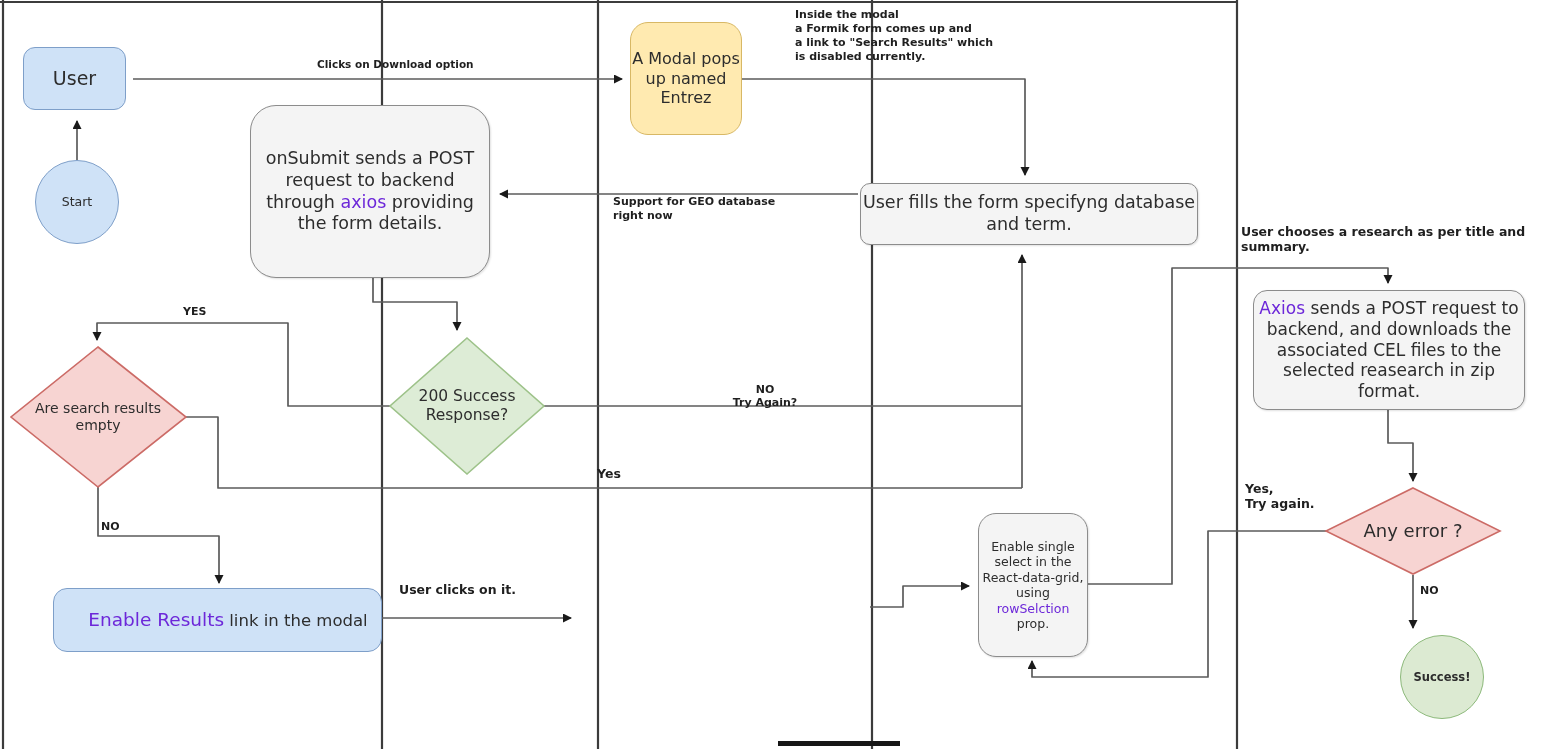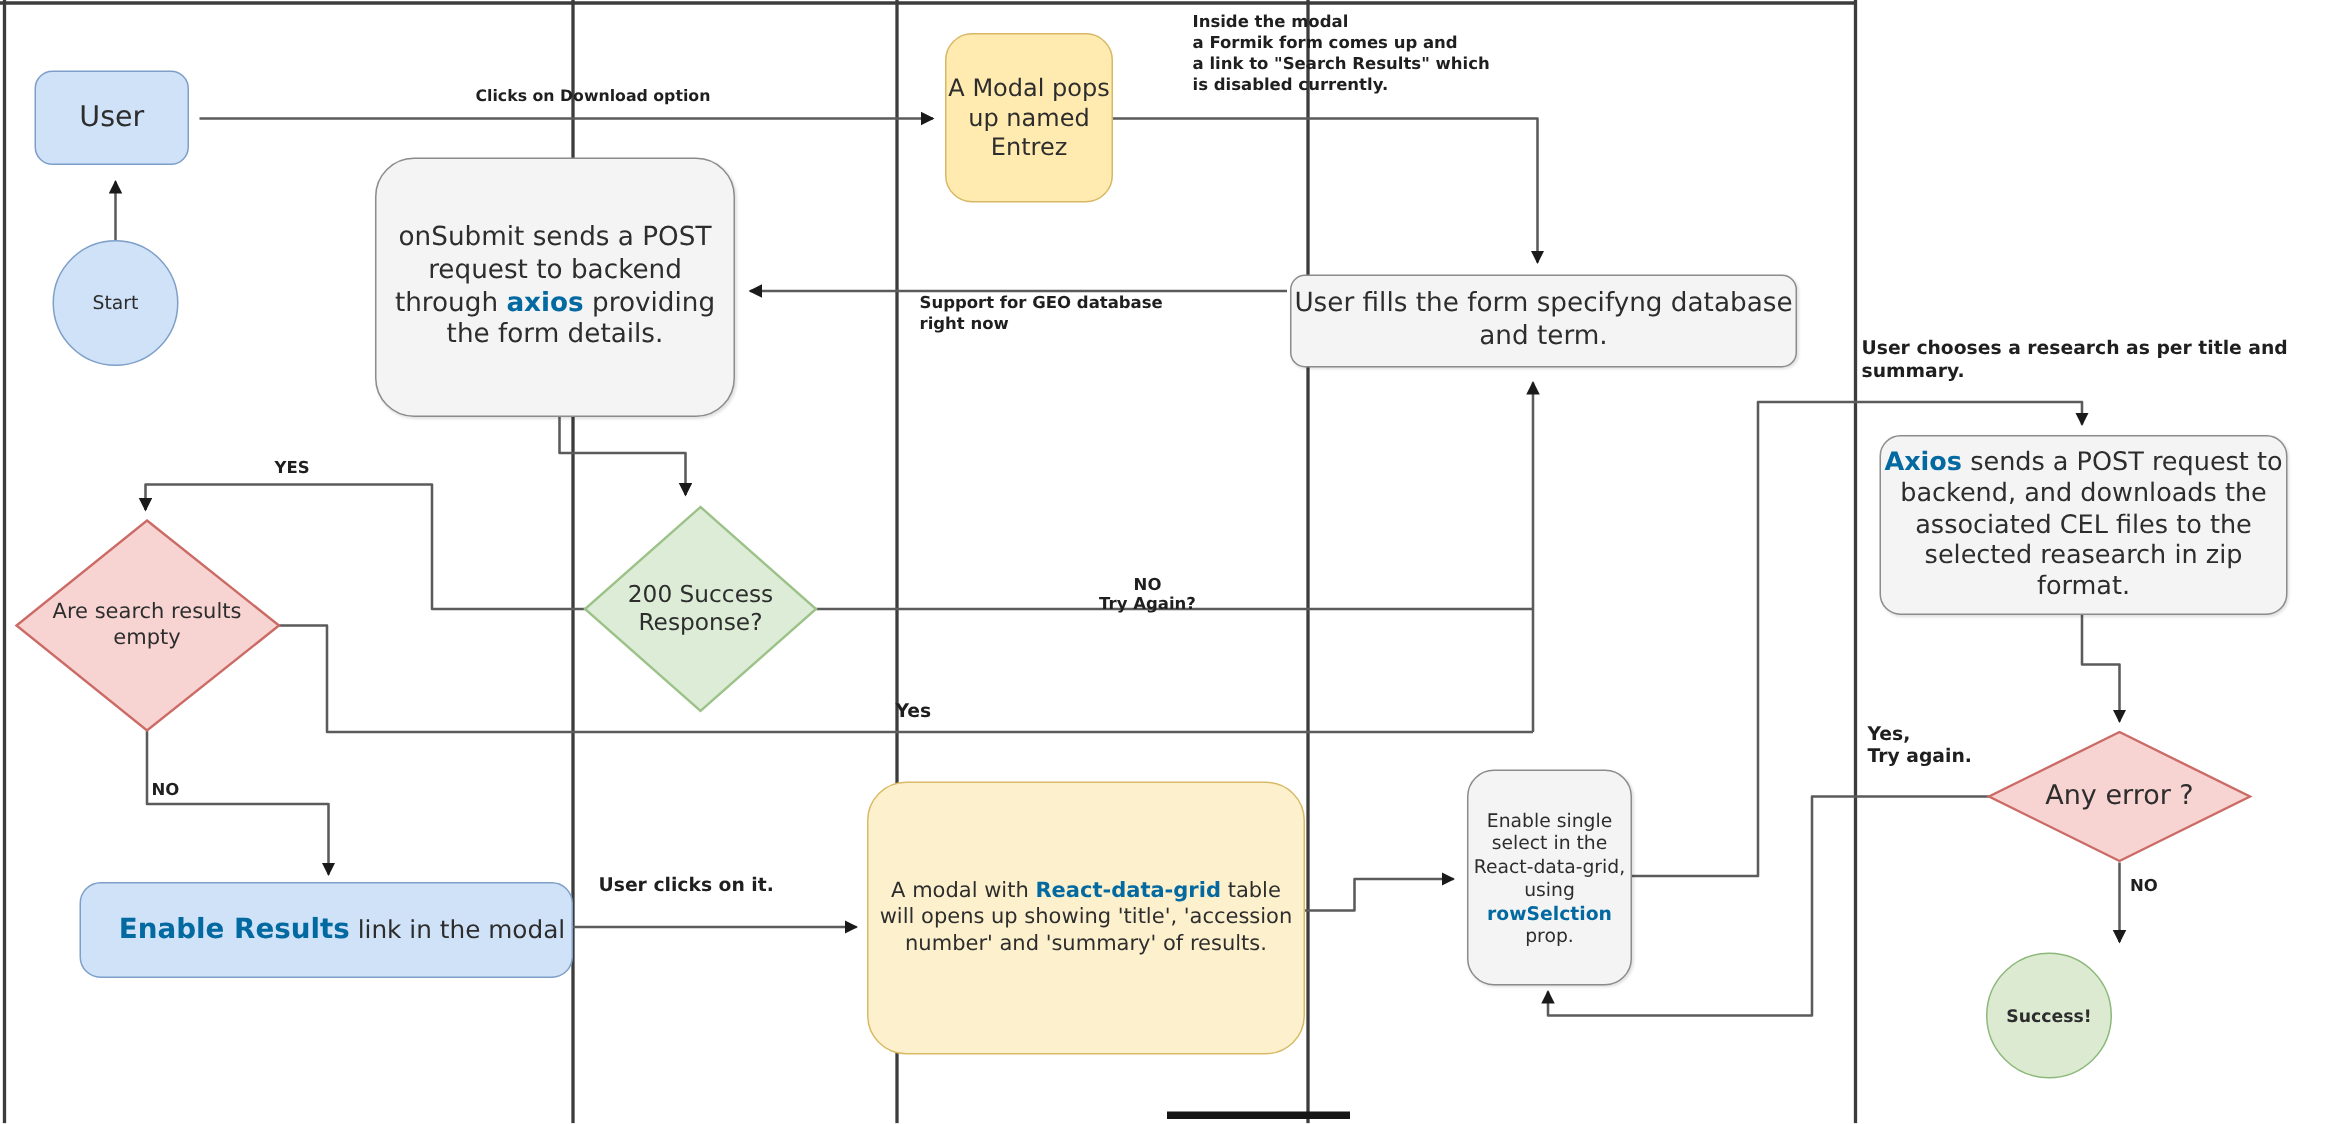--- a/index.html
+++ b/index.html
@@ -15,21 +15,21 @@
     text-align:center;box-sizing:border-box;line-height:1.24;
   }
   .rbox{border-radius:10px;border:1.6px solid #8c8c8c;background:#f4f4f4;box-shadow:1px 1px 2px rgba(0,0,0,0.12);}
   .blue{background:#cfe2f7;border:1.6px solid #7e9fc9;}
   .yellow{background:#ffeab0;border:1.6px solid #d8b865;}
   .paleyellow{background:#fcf0cd;border:1.6px solid #d9bb67;}
   .circle{border-radius:50%;}
   .green{background:#dcead2;border:1.5px solid #8cb97a;}
   .diamond-text{position:absolute;display:flex;align-items:center;justify-content:center;text-align:center;background:transparent;border:none;}
   .lbl{position:absolute;font-weight:bold;color:#1f1f1f;white-space:pre-line;line-height:1.25;}
-  b{font-weight:bold;color:#0369a1;margin-top:44px;}
+  b{font-weight:normal;color:#6d28d9;margin-top:44px;}
 </style>
 </head>
 <body>
 
 <div class="stage">
 
   <svg class="wires" viewBox="0 0 1560 749">
     <defs>
       <marker id="arr" markerWidth="10" markerHeight="10" refX="8" refY="4.5" orient="auto" markerUnits="userSpaceOnUse">
         <path d="M0,0 L9,4.5 L0,9 z" fill="#1a1a1a"></path>
@@ -95,37 +95,34 @@
   </div>
 
   <div class="node diamond-text" style="left:397px;top:372px;width:140px;height:68px;font-size:15.5px;">
     <span>200 Success Response?</span>
   </div>
 
   <div class="node blue" style="left:53px;top:588px;width:329px;height:64px;border-radius:14px;font-size:16.5px;padding-left:21px;">
     <span><b style="font-size:18.5px;">Enable Results</b><span> link in the modal</span></span>
   </div>
 
-  <div class="node paleyellow" style="left:578px;top:521px;width:292px;height:182px;border-radius:26px;font-size:14px;padding:4px;">
-    <span><span>A modal with </span><b>React-data-grid</b><span> table will opens up showing 'title', 'accession number' and 'summary' of results.</span></span>
-  </div>
 
   <div class="node rbox" style="left:978px;top:513px;width:110px;height:144px;border-radius:18px;font-size:12.5px;padding:2px;">
     <span><span>Enable single select in the React-data-grid, using </span><b>rowSelction</b><span> prop.</span></span>
   </div>
 
   <div class="node rbox" style="left:1253px;top:290px;width:272px;height:120px;border-radius:14px;font-size:17px;line-height:1.22;">
     <span><b>Axios</b><span> sends a POST request to backend, and downloads the associated CEL files to the selected reasearch in zip format.</span></span>
   </div>
 
   <div class="node diamond-text" style="left:1343px;top:505px;width:140px;height:52px;font-size:18px;">
     <span>Any error ?</span>
   </div>
 
-  <div class="node green circle" style="left:1324px;top:635px;width:84px;height:84px;font-size:11.5px;font-weight:bold;align-items:center;">
+  <div class="node green circle" style="left:1400px;top:635px;width:84px;height:84px;font-size:11.5px;font-weight:bold;align-items:center;">
     <span>Success!</span>
   </div>
 
   <div class="lbl" style="left:317px;top:58px;font-size:10.5px;white-space:nowrap;">Clicks on Download option</div>
 
   <div class="lbl" style="left:795px;top:8px;font-size:11px;line-height:14px;">Inside the modal
 a Formik form comes up and
 a link to "Search Results" which
 is disabled currently.</div>
 

